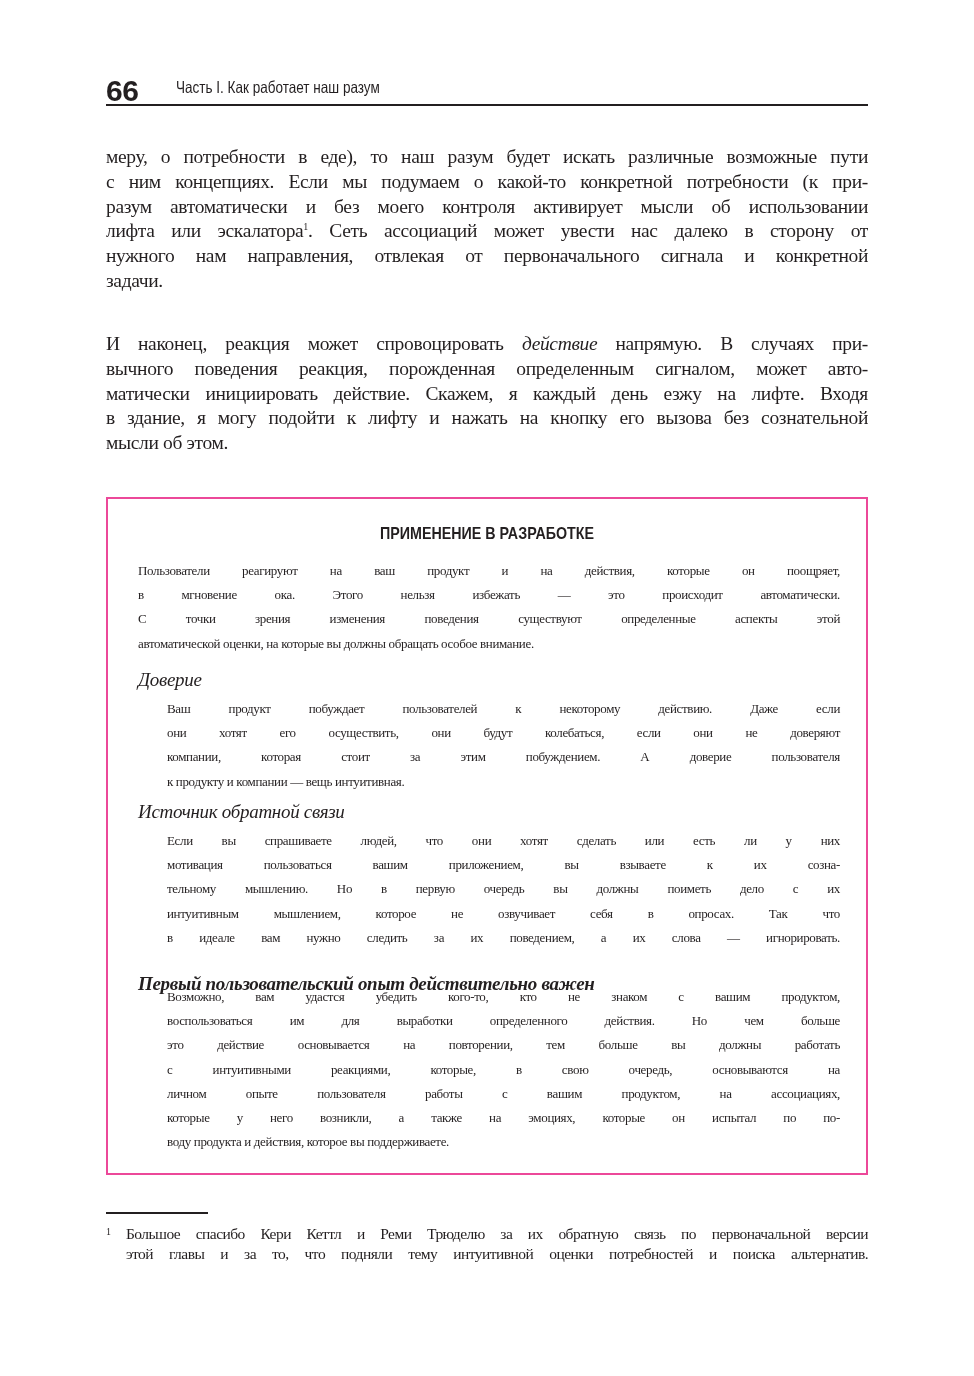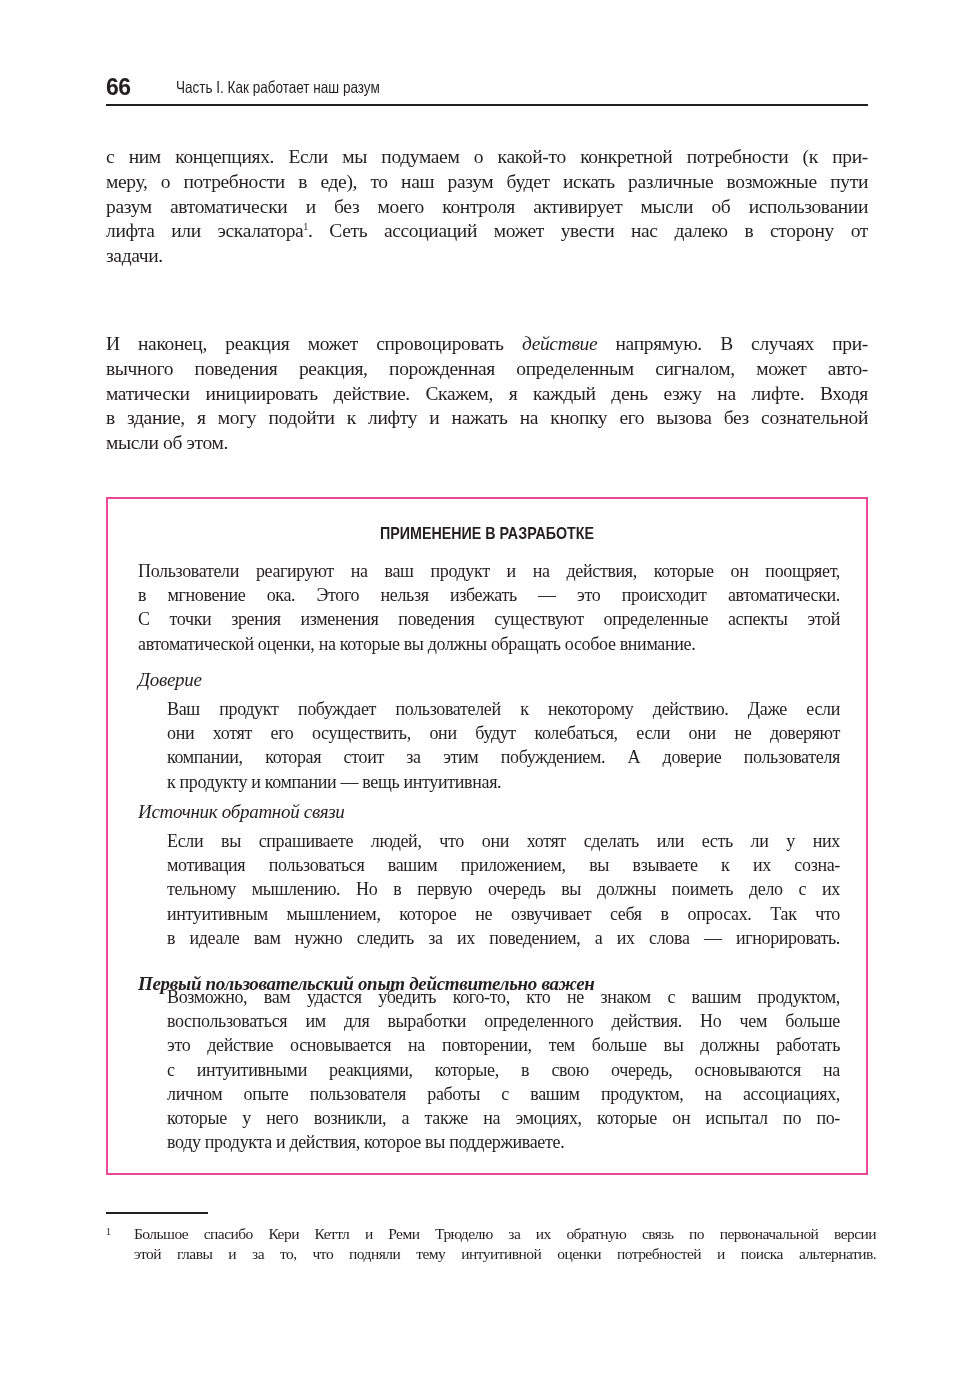--- a/index.html
+++ b/index.html
@@ -1,62 +1,63 @@
 <!DOCTYPE html>
 <html><head>
 <meta charset="utf-8">
 <style>
   html, body { margin: 0; padding: 0; background: #ffffff; }
   body { width: 974px; height: 1376px; position: relative; overflow: hidden; color: #231f20; }
   .page { position: absolute; left: 106px; top: 0; width: 762px; }
   .running-head { position: absolute; top: 72px; left: 0; width: 762px; height: 32px; border-bottom: 2.5px solid #231f20; }
-  .page-number { position: absolute; left: 0; top: 2px; font-family: "Liberation Sans", sans-serif; font-weight: bold; font-size: 23px; letter-spacing: -0.5px; text-align: right; }
+  .page-number { position: absolute; left: 0; top: 2px; font-family: "Liberation Sans", sans-serif; font-weight: bold; font-size: 30px; letter-spacing: -0.5px; text-align: right; }
   .chapter-title { position: absolute; left: 70px; top: 6px; font-family: "Liberation Sans", sans-serif; font-size: 16.5px; transform: scaleX(0.82); transform-origin: left center; white-space: nowrap; }
   .body-text { position: absolute; left: 0; width: 762px; font-family: "Liberation Serif", serif; font-size: 19.5px; line-height: 24.8px; text-align: justify; }
   .line { display: block; text-align: justify; text-align-last: justify; white-space: nowrap; letter-spacing: -0.35px; }
   .line.last { text-align-last: left; }
   .para-1 { top: 145px; }
   .para-2 { top: 332px; }
   sup.fn { font-size: 10px; vertical-align: 7px; line-height: 0; }
   em { font-style: italic; font-family: Liberation Serif, serif; }
 
   .sidebar-box { position: absolute; left: 0; top: 497px; width: 758px; height: 674px; border: 2px solid #ec4899; }
   .sidebar-title { position: absolute; top: 25px; left: 0; width: 100%; text-align: center; font-family: "Liberation Sans", sans-serif; font-weight: bold; font-size: 17px; transform: scaleX(0.84); letter-spacing: 0px; }
-  .sidebar-text { position: absolute; font-family: "Liberation Serif", serif; font-size: 18px; line-height: 24.2px; }
+  .sidebar-text { position: absolute; font-family: "Liberation Serif", serif; font-size: 13px; line-height: 24.2px; }
   .sidebar-intro { left: 30px; top: 60px; width: 702px; }
   .term { position: absolute; left: 30px; font-family: "Liberation Serif", serif; font-style: italic; font-size: 19px; letter-spacing: -0.3px; }
   .def { left: 59px; width: 673px; }
   .term-1 { top: 170px; }
   .def-1 { top: 198px; }
   .term-2 { top: 302px; }
   .def-2 { top: 330px; }
   .term-3 { top: 474px; font-weight: bold; }
   .def-3 { top: 486px; font-family: Liberation Serif, serif; }
 
   .footnote-rule { position: absolute; left: 0; top: 1212px; width: 102px; border-top: 2px solid #231f20; }
   .footnote { position: absolute; left: 0; top: 1224px; width: 762px; font-family: "Liberation Serif", serif; font-size: 15.5px; line-height: 20px; }
   .footnote-marker { position: absolute; left: 0; top: -2px; font-size: 10px; }
-  .footnote-text { position: absolute; left: 28px; width: 742px; }
+  .footnote-text { position: absolute; left: 20px; width: 742px; }
   .footnote-text .line { letter-spacing: -0.55px; }
 </style>
 </head>
 <body>
 
 <div class="page">
 
   <div class="running-head">
     <span class="page-number">66</span>
     <span class="chapter-title">Часть I. Как работает наш разум</span>
   </div>
 
   <div class="body-text para-1">
+    <span class="line">меру, о потребности в еде), то наш разум будет искать различные возможные пути</span>
     <span class="line">с ним концепциях. Если мы подумаем о какой-то конкретной потребности (к при-</span>
-    <span class="line">меру, о потребности в еде), то наш разум будет искать различные возможные пути</span>
     <span class="line">разум автоматически и без моего контроля активирует мысли об использовании</span>
     <span class="line"><span>лифта или эскалатора</span><sup class="fn">1</sup><span>. Сеть ассоциаций может увести нас далеко в сторону от</span></span>
+    <span class="line">нужного нам направления, отвлекая от первоначального сигнала и конкретной</span>
     <span class="line last">задачи.</span>
   </div>
 
   <div class="body-text para-2">
     <span class="line"><span>И наконец, реакция может спровоцировать </span><em>действие</em><span> напрямую. В случаях при-</span></span>
     <span class="line">вычного поведения реакция, порожденная определенным сигналом, может авто-</span>
     <span class="line">матически инициировать действие. Скажем, я каждый день езжу на лифте. Входя</span>
     <span class="line">в здание, я могу подойти к лифту и нажать на кнопку его вызова без сознательной</span>
     <span class="line last">мысли об этом.</span>
   </div>

